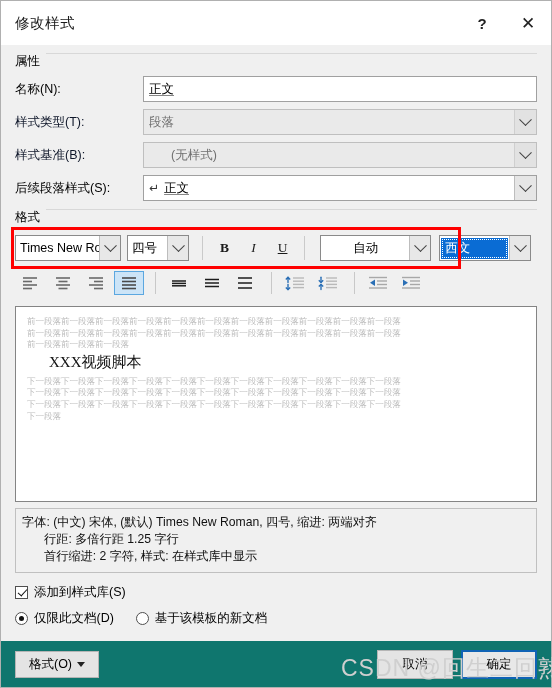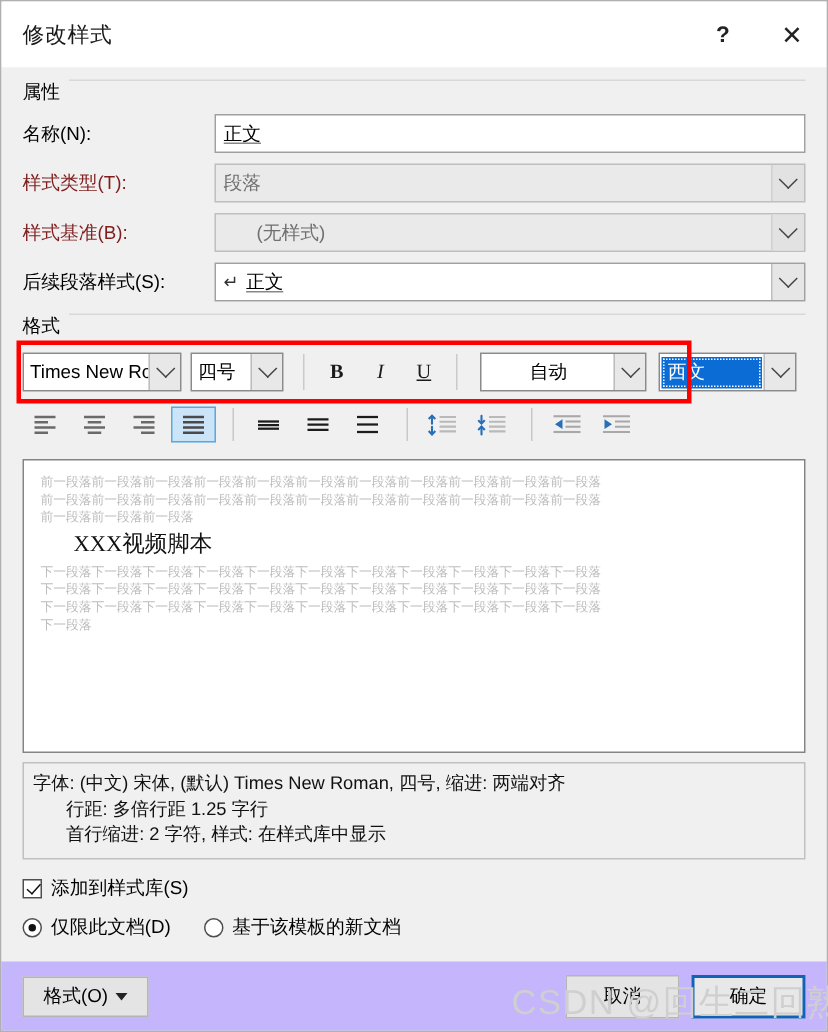--- a/index.html
+++ b/index.html
@@ -52,21 +52,21 @@
   
   .row{
     display:flex;align-items:center;
     height:26px;margin-bottom:7px;
   }
   .row .label{
     width:110px;flex:0 0 110px;
     font-size:12.5px;color:#000;
     text-align:left;
   }
-  .row .label.dim{color:#7f1d1d;}
+  .row .label.dim{color:#0f172a;}
   .field{
     flex:1;height:26px;
     background:#fff;border:1px solid #a0a0a0;
     box-sizing:border-box;
     display:flex;align-items:center;
     font-size:12.5px;color:#000;
     padding:0 5px;
     position:relative;
     margin-left:18px;
   }
@@ -194,21 +194,21 @@
     margin-right:6px;position:relative;flex:0 0 13px;box-sizing:border-box;
   }
   .radio.on::after{
     content:"";position:absolute;left:3px;top:3px;
     width:5px;height:5px;border-radius:50%;background:#111;
   }
   .opt-label{font-size:12.5px;color:#000;margin-right:22px;}
   
   .footer{
     flex:0 0 auto;height:46px;
-    background:#c4b5fd;
+    background:#0f766e;
     display:flex;align-items:center;
     padding:0 14px;box-sizing:border-box;
     position:relative;
   }
   .fmt-btn{
     height:27px;min-width:84px;
     background:#e4e4e4;border:1px solid #b5b5b5;
     box-sizing:border-box;
     display:flex;align-items:center;justify-content:center;
     font-size:12.5px;color:#000;gap:5px;

